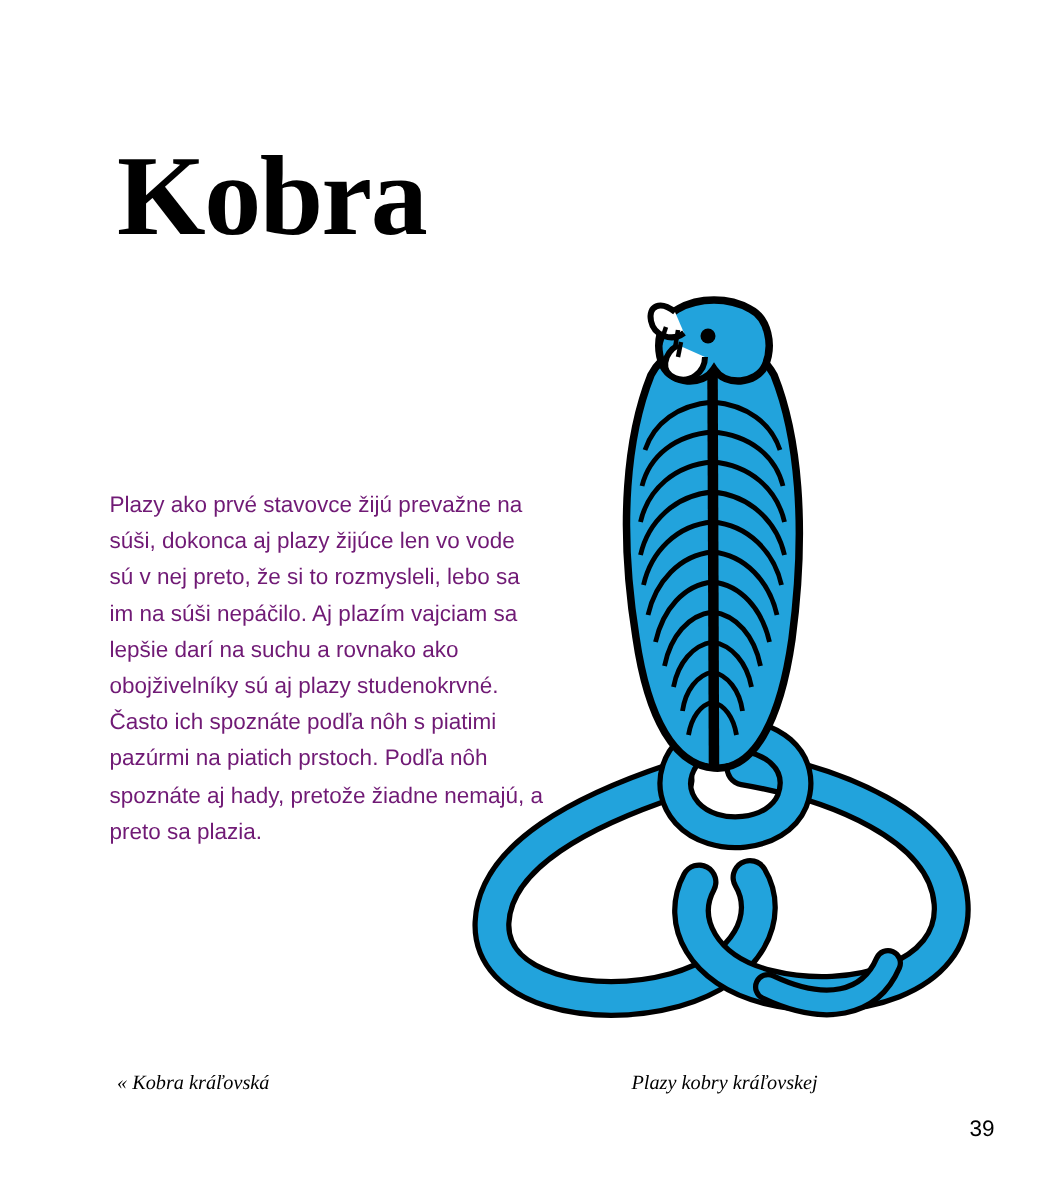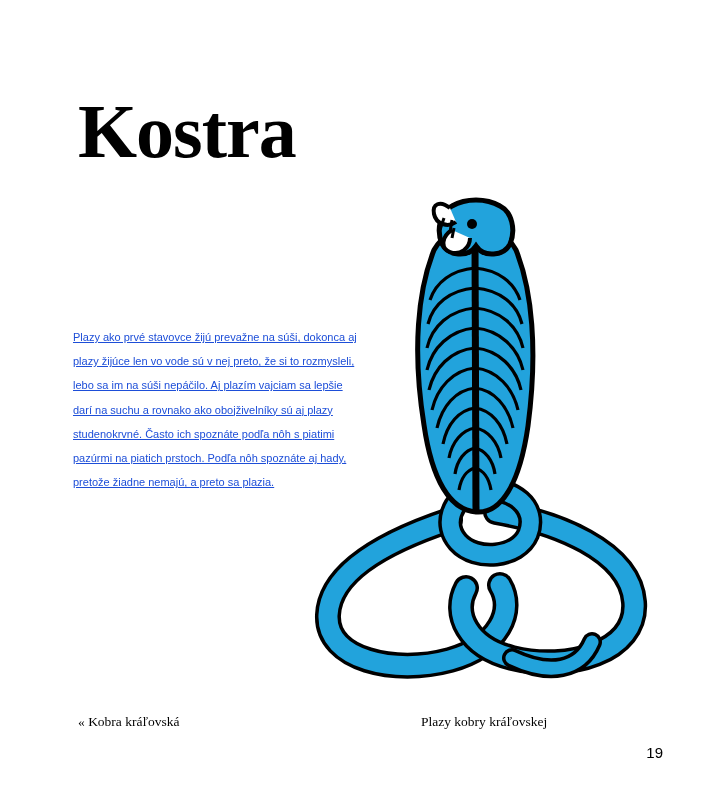--- a/index.html
+++ b/index.html
@@ -30,27 +30,27 @@
     line-height: 1;
     letter-spacing: -1px;
     color: #000000;
   }
   .body-text {
     position: absolute;
     left: 73px;
     top: 325px;
     width: 290px;
     font-family: "Liberation Sans", sans-serif;
-    font-size: 11px;
+    font-size: 15px;
     line-height: 24.2px;
-    color: #1d4ed8;
-    text-decoration: underline;
+    color: #701a75;
   }
   .caption {
     font-family: "Liberation Serif", serif;
+    font-style: italic;
     font-size: 13.5px;
     color: #000000;
   }
   .caption-left {
     position: absolute;
     left: 78px;
     top: 714px;
   }
   .caption-right {
     position: absolute;
@@ -76,21 +76,21 @@
     display: block;
     width: 100%;
     height: 100%;
   }
 </style>
 </head>
 <body>
 
 <div class="page">
 
-  <h1 class="page-title">Kostra</h1>
+  <h1 class="page-title">Kobra</h1>
 
   <div class="body-text">Plazy ako prvé stavovce žijú prevažne na súši, dokonca aj plazy žijúce len vo vode sú v nej preto, že si to rozmysleli, lebo sa im na súši nepáčilo. Aj plazím vajciam sa lepšie darí na suchu a rovnako ako obojživelníky sú aj plazy studenokrvné. Často ich spoznáte podľa nôh s piatimi pazúrmi na piatich prstoch. Podľa nôh spoznáte aj hady, pretože žiadne nemajú, a preto sa plazia.</div>
 
   <div class="illustration">
     <svg viewBox="0 0 360 500" xmlns="http://www.w3.org/2000/svg" aria-hidden="true">
       <defs>
         <g id="ribset"></g>
       </defs>
 
       <g stroke="#000000" stroke-width="3" fill="none">
@@ -152,15 +152,15 @@
 
         <circle cx="172" cy="34" r="5" fill="#000000"></circle>
       </g>
     </svg>
   </div>
 
   <div class="caption caption-left">« Kobra kráľovská</div>
 
   <div class="caption caption-right">Plazy kobry kráľovskej</div>
 
-  <div class="page-number">19</div>
+  <div class="page-number">39</div>
 
 </div>
 
 </body></html>

